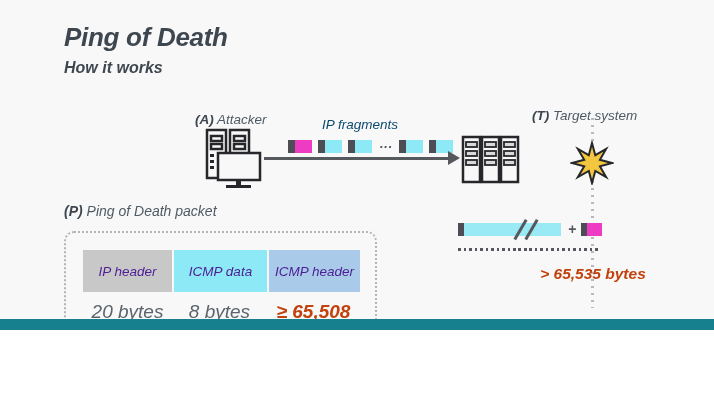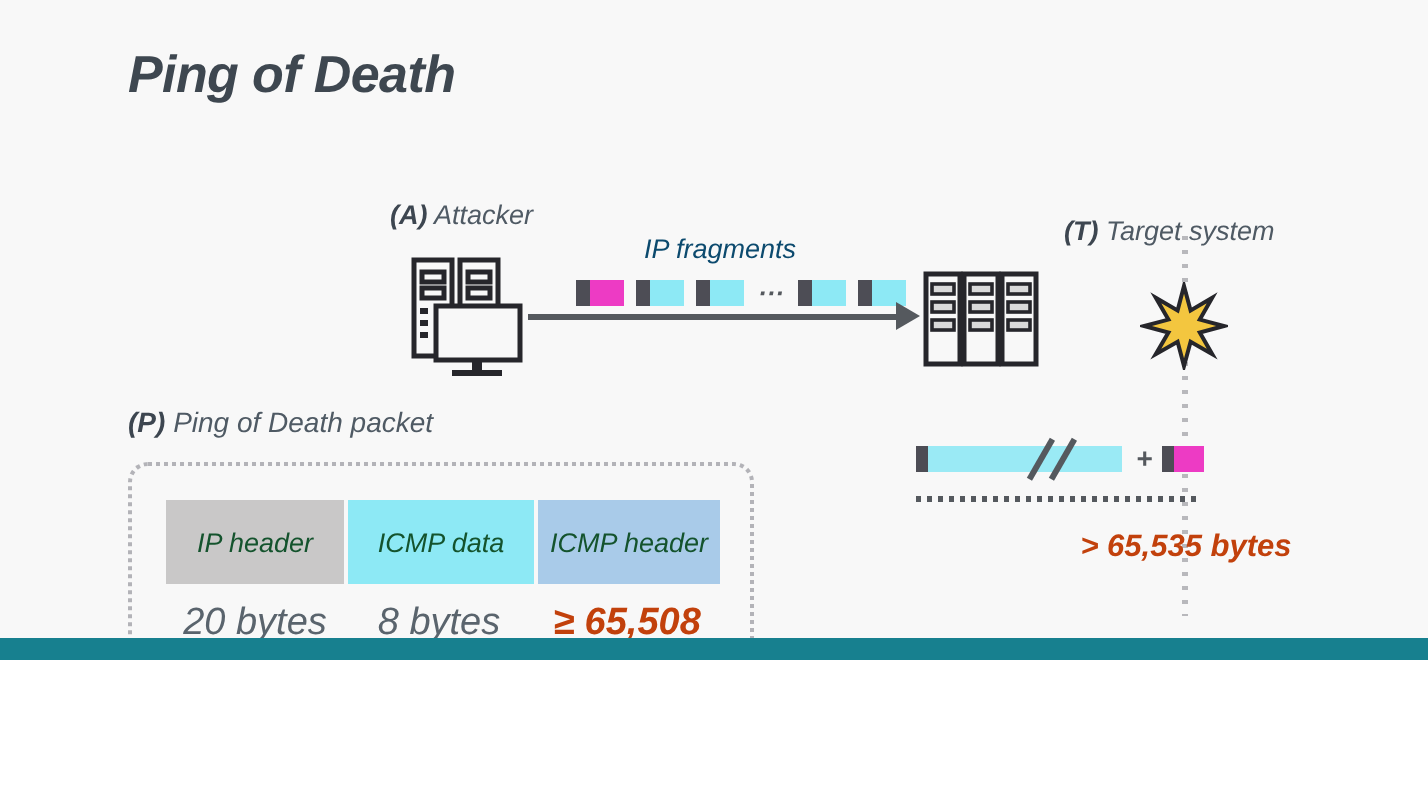--- a/index.html
+++ b/index.html
@@ -14,21 +14,21 @@
     position: absolute; left: 64px; top: 22px;
     font-size: 26px; font-weight: bold; color: #3e4750; letter-spacing: -0.3px;
   }
   .subtitle {
     position: absolute; left: 64px; top: 59px;
     font-size: 16px; font-weight: 600; color: #3e4750;
   }
   
   .role-label { position: absolute; font-size: 13.5px; color: #4f5a64; }
   .role-label b { color: #3d4650; font-weight: bold; }
-  .label-attacker { left: 195px; top: 100px; }
+  .label-attacker { left: 195px; top: 112px; }
   .label-target { left: 484px; top: 108px; margin-left: 48px; }
   .label-packet { left: 64px; top: 203px; font-size: 14px; }
   
   .attacker-icon { position: absolute; left: 201px; top: 127px; }
   .target-icon { position: absolute; left: 461px; top: 134px; }
   
   .fragments-label {
     position: absolute; left: 300px; top: 117px; width: 120px;
     text-align: center; font-size: 13.5px; color: #0c4a6e;
   }
@@ -74,38 +74,39 @@
     font-size: 15.5px; font-weight: bold; color: #c2410c;
   }
   
   .packet-box {
     position: absolute; left: 64px; top: 231px; width: 313px; height: 102px;
     border: 2px dotted #b3b3b8; border-radius: 10px;
   }
   .segments-row { position: absolute; left: 17px; top: 17px; display: flex; gap: 2px; }
   .segment {
     height: 42px; display: flex; align-items: center; justify-content: center;
-    font-size: 13.5px; color: #14532d;
+    font-size: 13.5px; color: #4c1d95;
   }
   .seg-ip { width: 89px; background: #c9c8c8; }
   .seg-icmp-h { width: 91px; background: #a9cbe9; }
   .seg-icmp-d { width: 93px; background: #8de9f5; }
   .sizes-row { position: absolute; left: 17px; top: 68px; display: flex; gap: 2px; }
   .size-cell { text-align: center; font-size: 19px; color: #5a646d; }
   .size-ip { width: 89px; } .size-icmp-h { width: 91px; }
   .size-icmp-d { width: 93px; font-weight: bold; color: #c2410c; }
   
   .footer-bar { position: absolute; left: 0; bottom: 0; width: 714px; height: 11px; background: #17808f; }
 </style>
 </head>
 <body>
 
 <div class="slide">
 
   <div class="title">Ping of Death</div>
+  <div class="subtitle">How it works</div>
 
   <div class="role-label label-attacker">
     <b>(A)</b>
     <span>Attacker</span>
   </div>
   <div class="attacker-icon">
     <svg width="64" height="64" viewBox="0 0 64 64">
       <g fill="none" stroke="#26262b" stroke-width="2.5">
         <rect x="6" y="3" width="19" height="48"></rect>
         <rect x="29" y="3" width="19" height="26"></rect>

